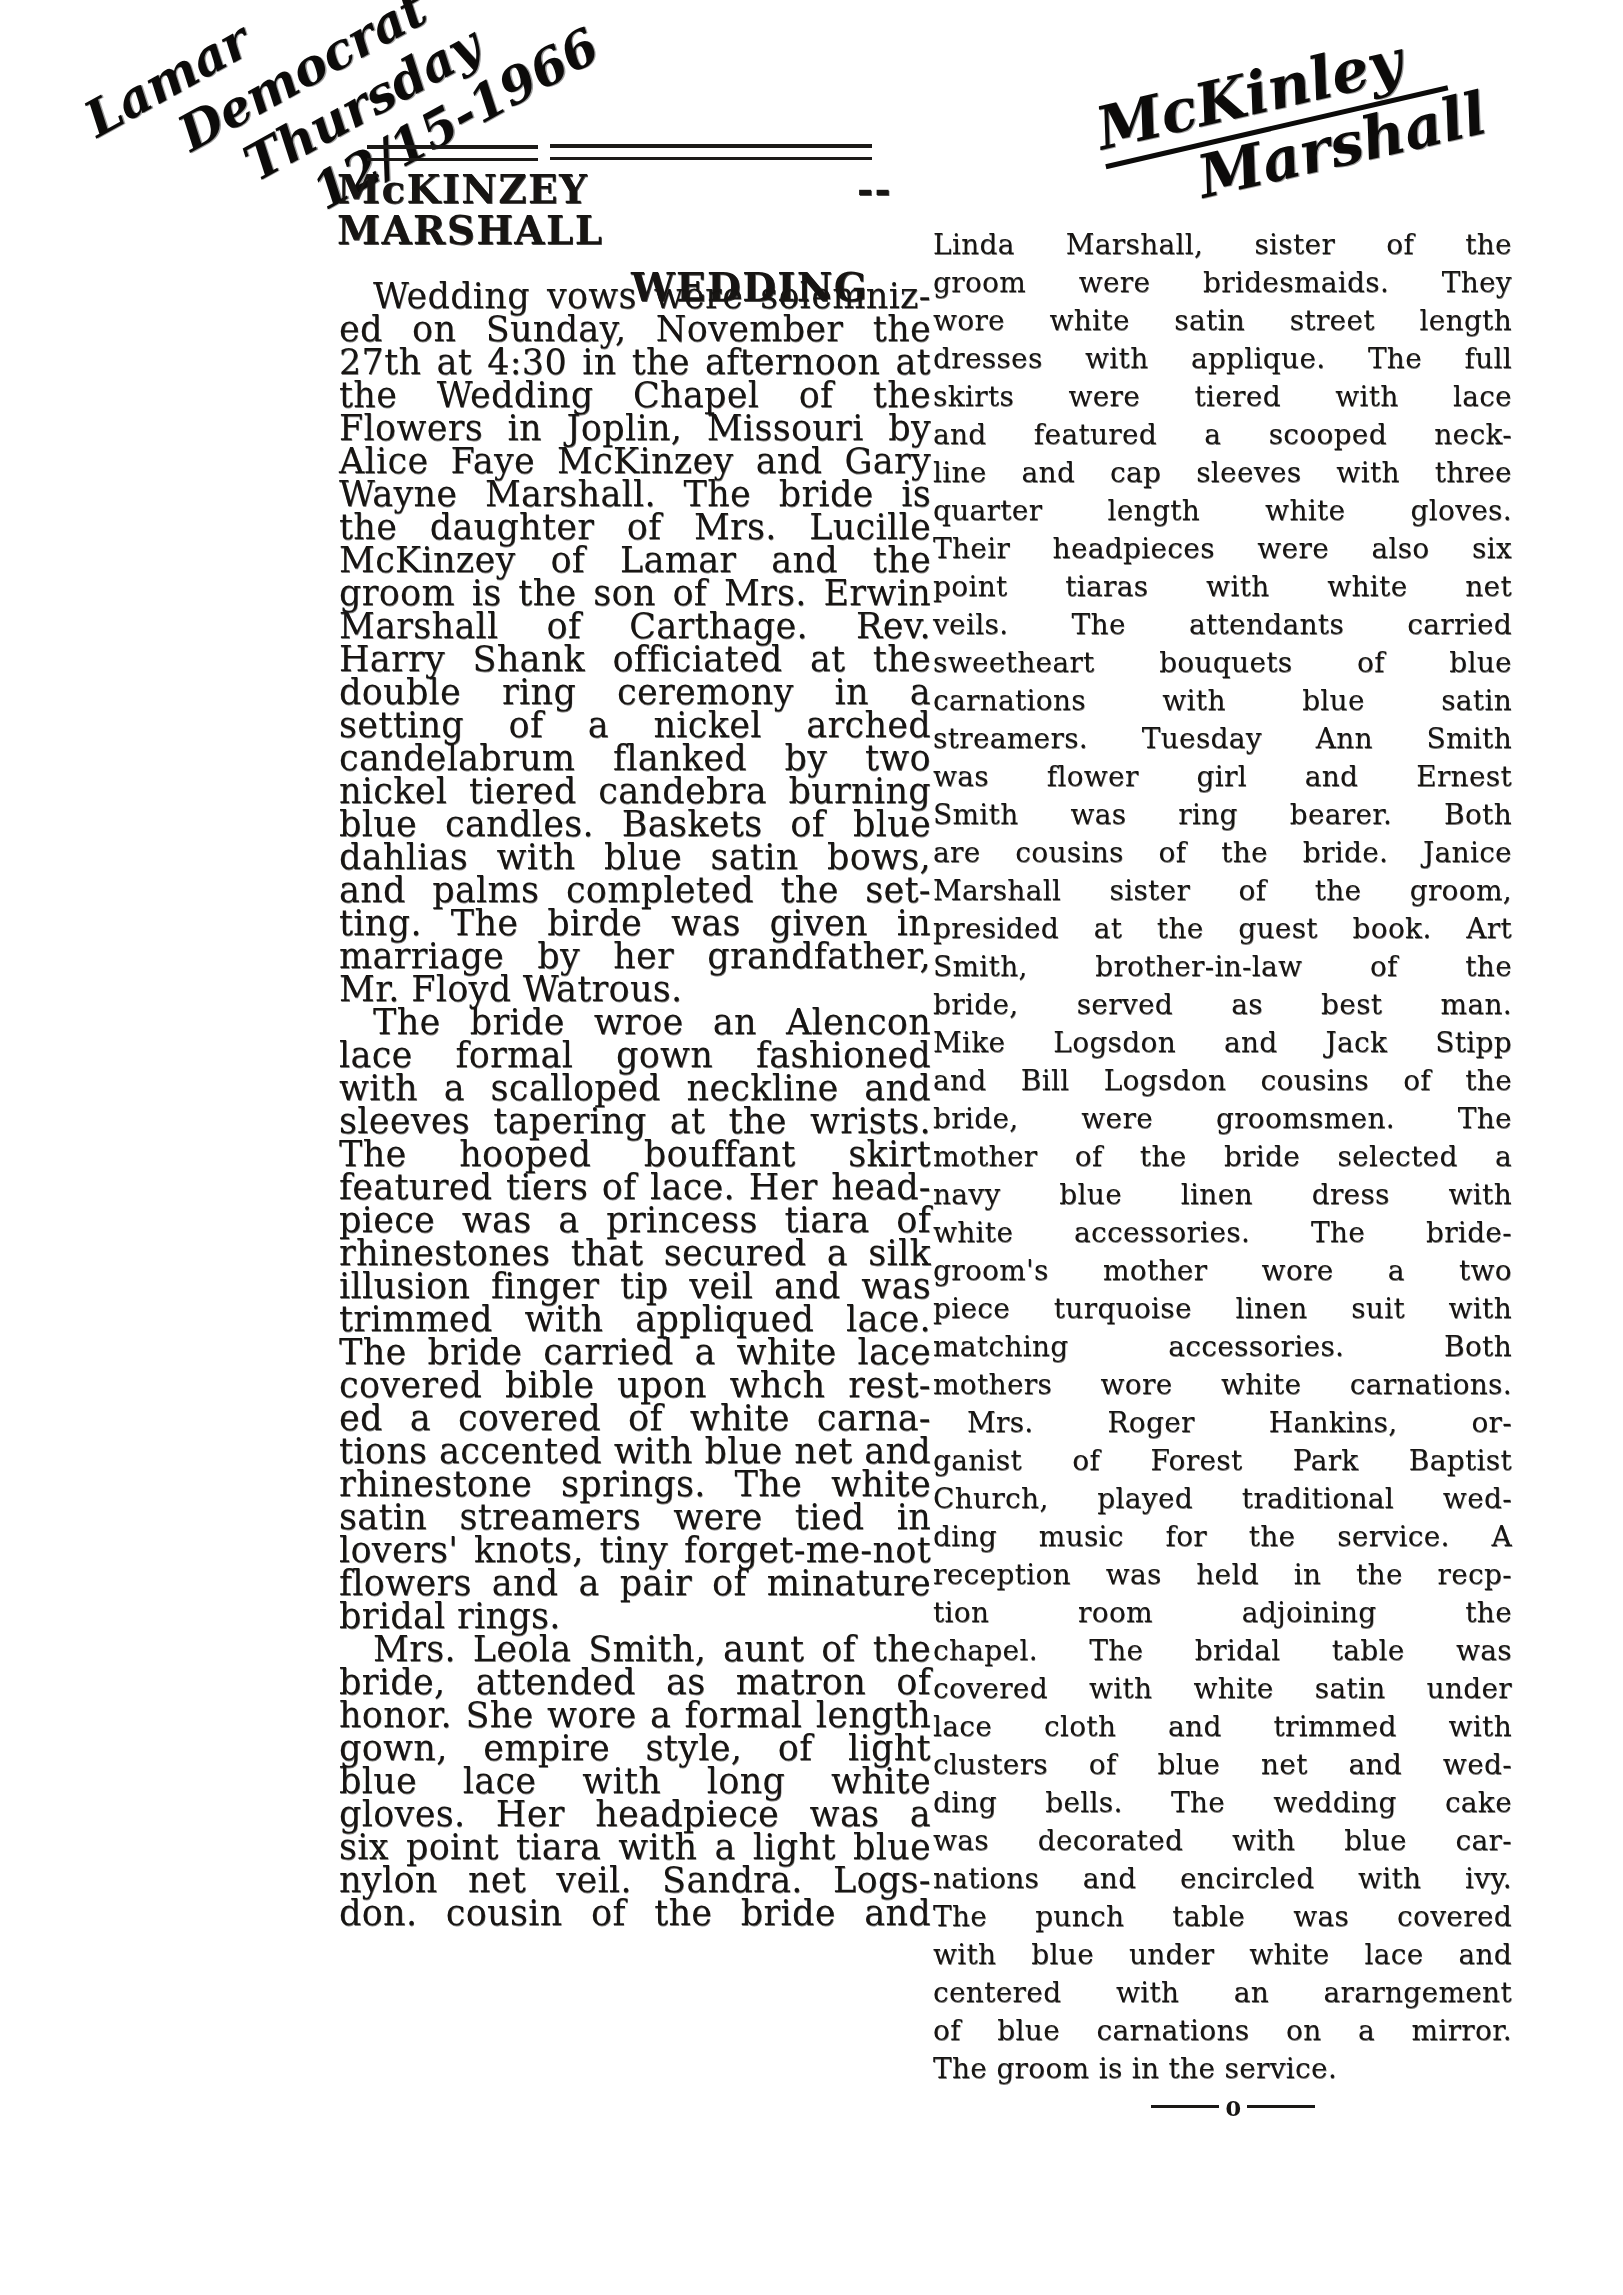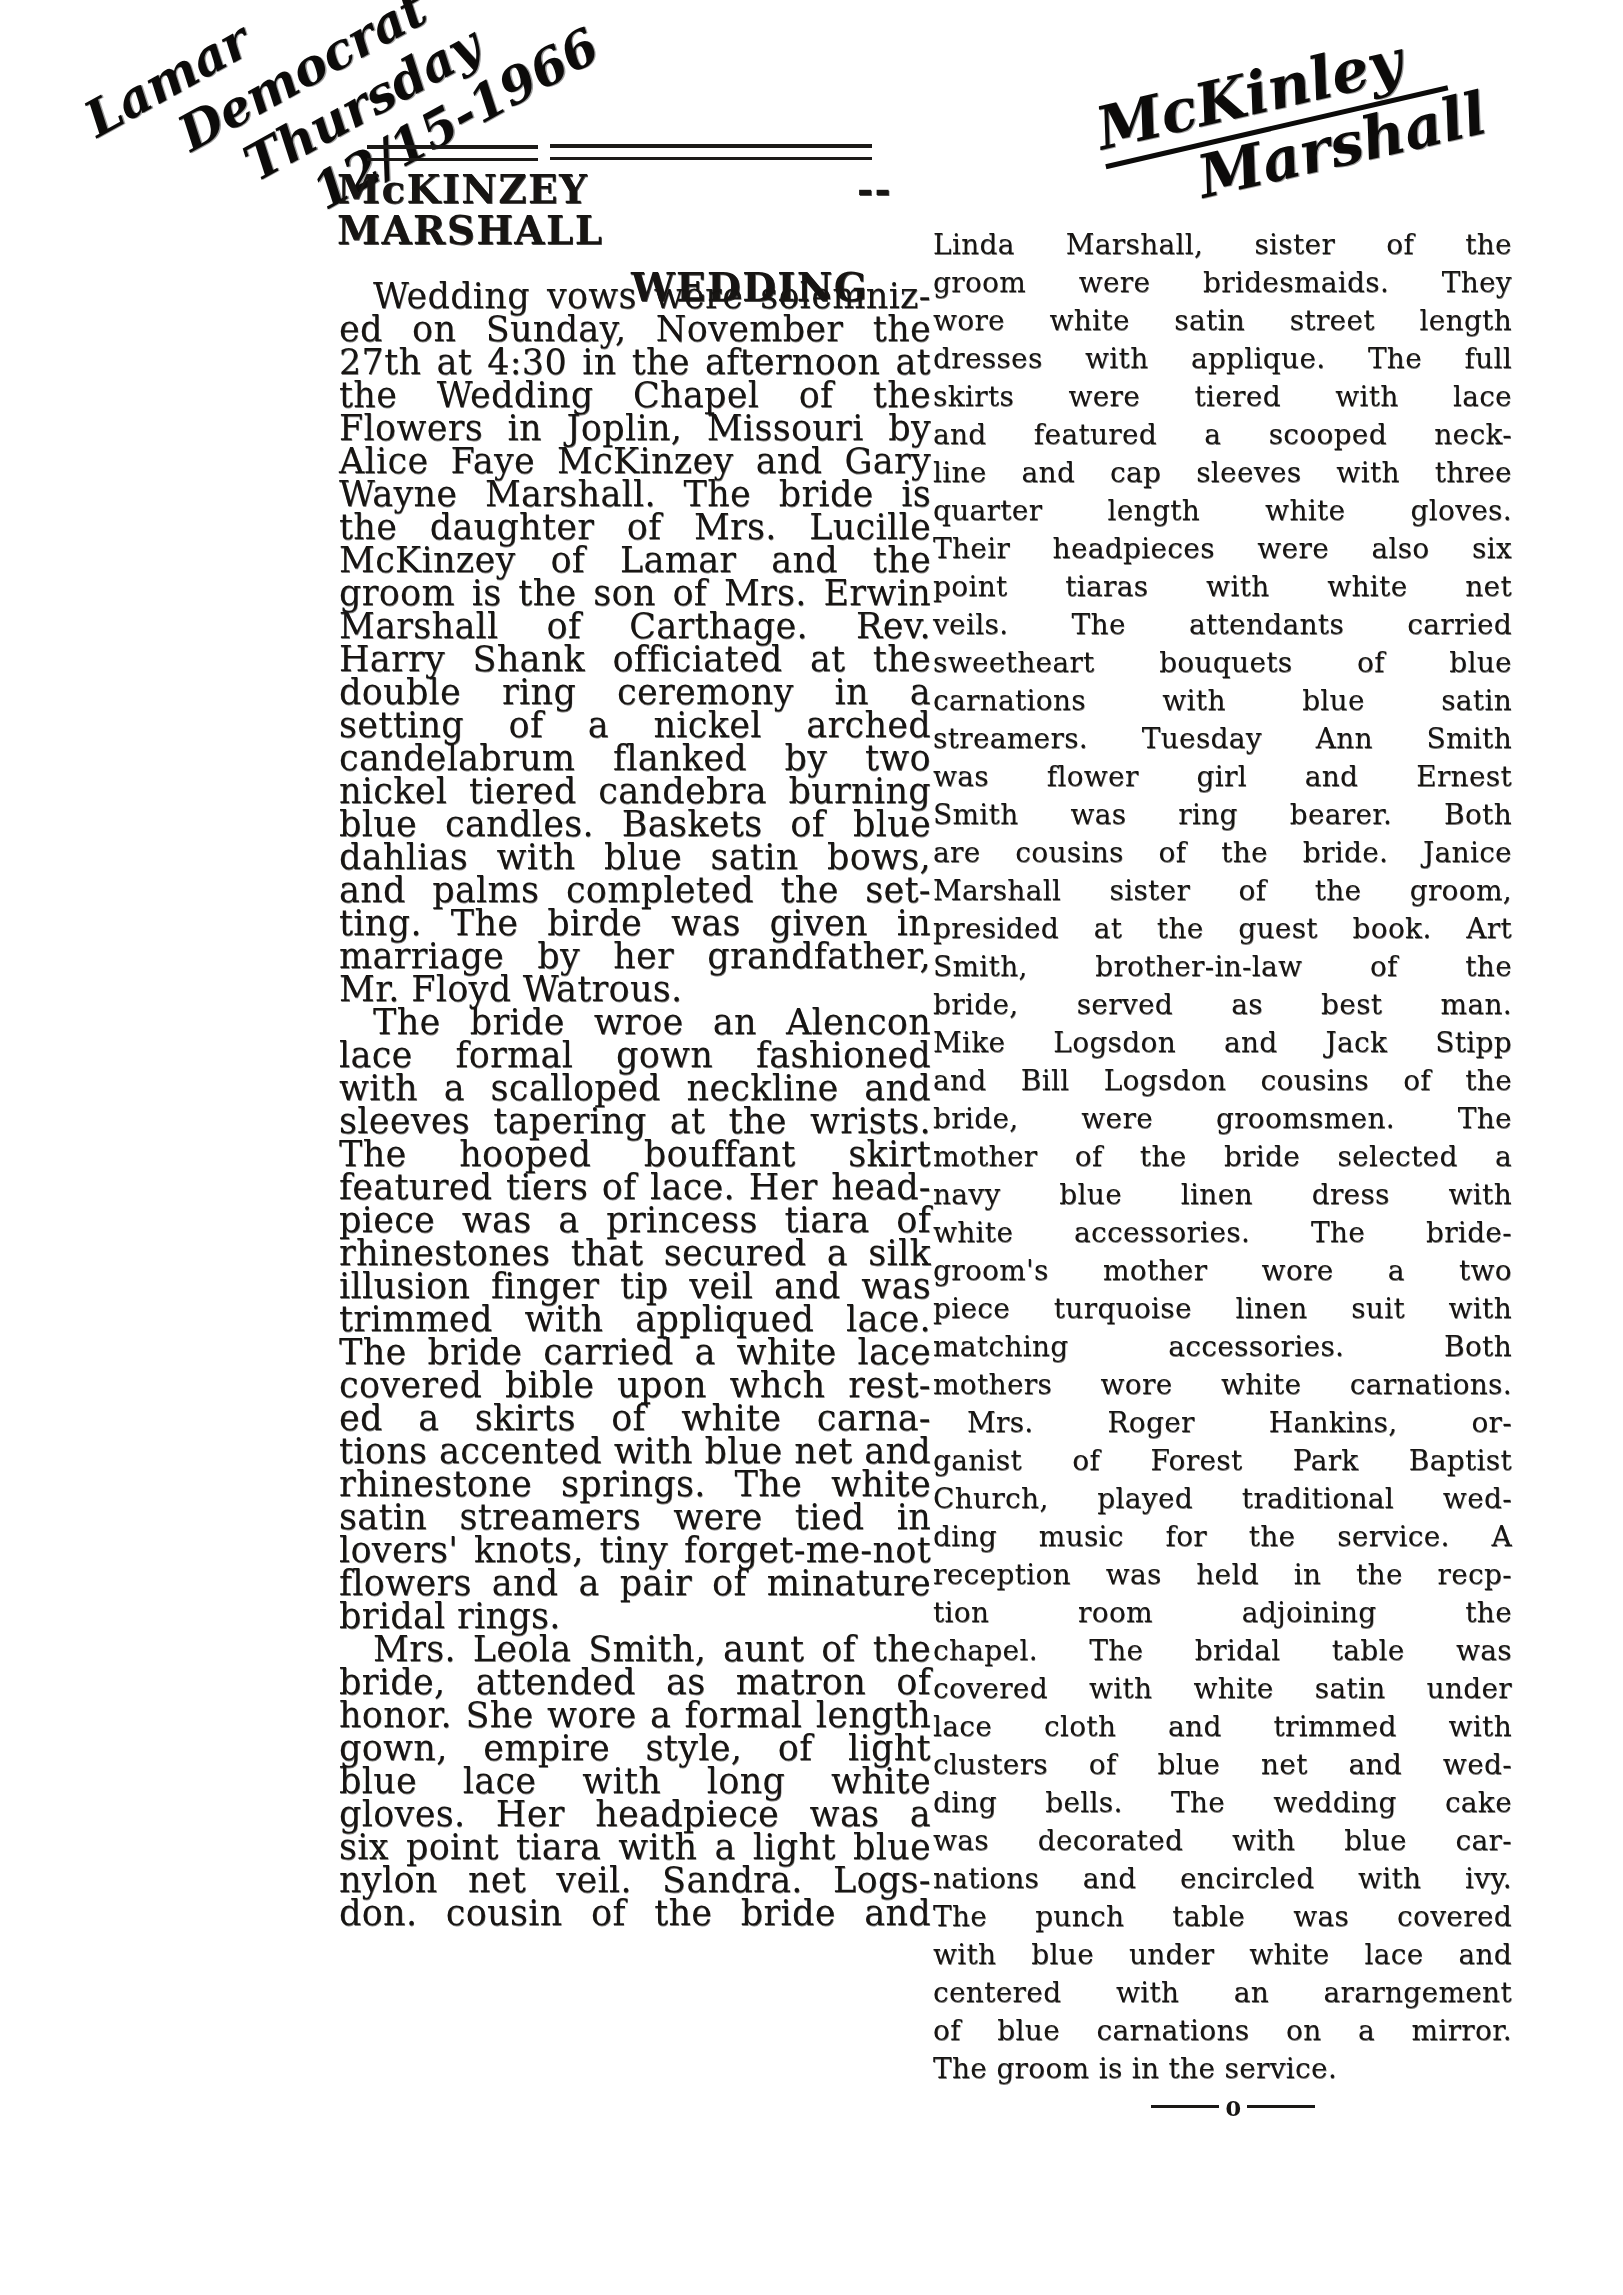--- a/index.html
+++ b/index.html
@@ -123,21 +123,21 @@
     <div class="ln">with a scalloped neckline and</div>
     <div class="ln">sleeves tapering at the wrists.</div>
     <div class="ln">The hooped bouffant skirt</div>
     <div class="ln">featured tiers of lace. Her head-</div>
     <div class="ln">piece was a princess tiara of</div>
     <div class="ln">rhinestones that secured a silk</div>
     <div class="ln">illusion finger tip veil and was</div>
     <div class="ln">trimmed with appliqued lace.</div>
     <div class="ln">The bride carried a white lace</div>
     <div class="ln">covered bible upon whch rest-</div>
-    <div class="ln">ed a skirts of white carna-</div>
+    <div class="ln">ed a covered of white carna-</div>
     <div class="ln">tions accented with blue net and</div>
     <div class="ln">rhinestone springs. The white</div>
     <div class="ln">satin streamers were tied in</div>
     <div class="ln">lovers' knots, tiny forget-me-not</div>
     <div class="ln">flowers and a pair of minature</div>
     <div class="ln short">bridal rings.</div>
     <div class="ln ind">Mrs. Leola Smith, aunt of the</div>
     <div class="ln">bride, attended as matron of</div>
     <div class="ln">honor. She wore a formal length</div>
     <div class="ln">gown, empire style, of light</div>

